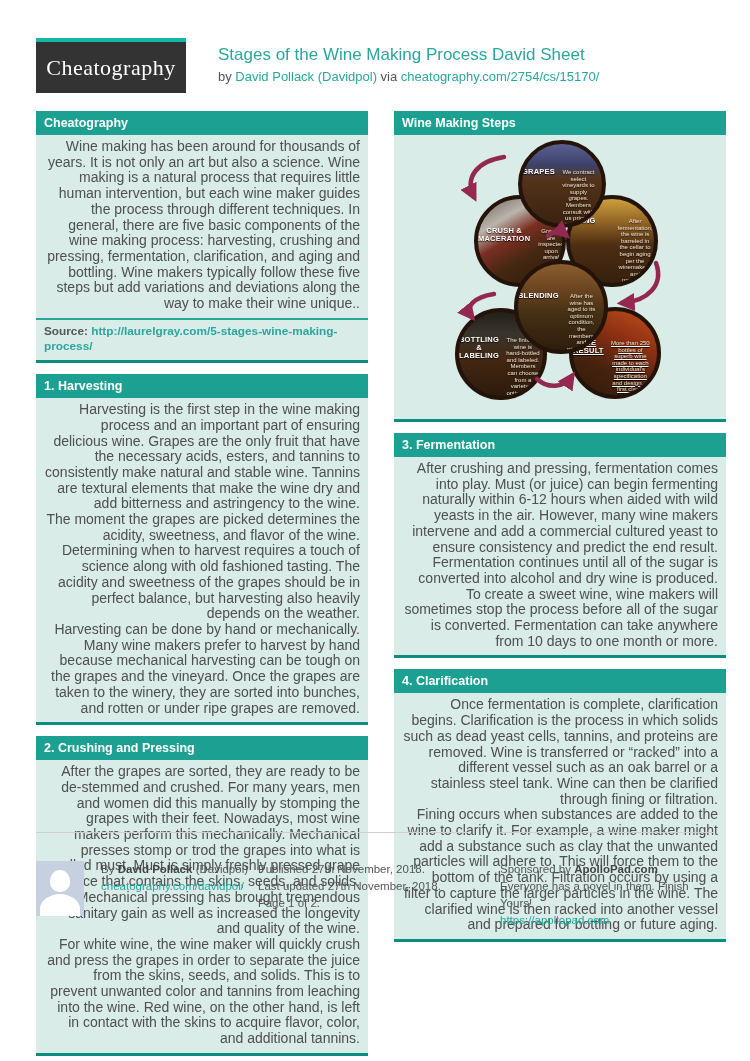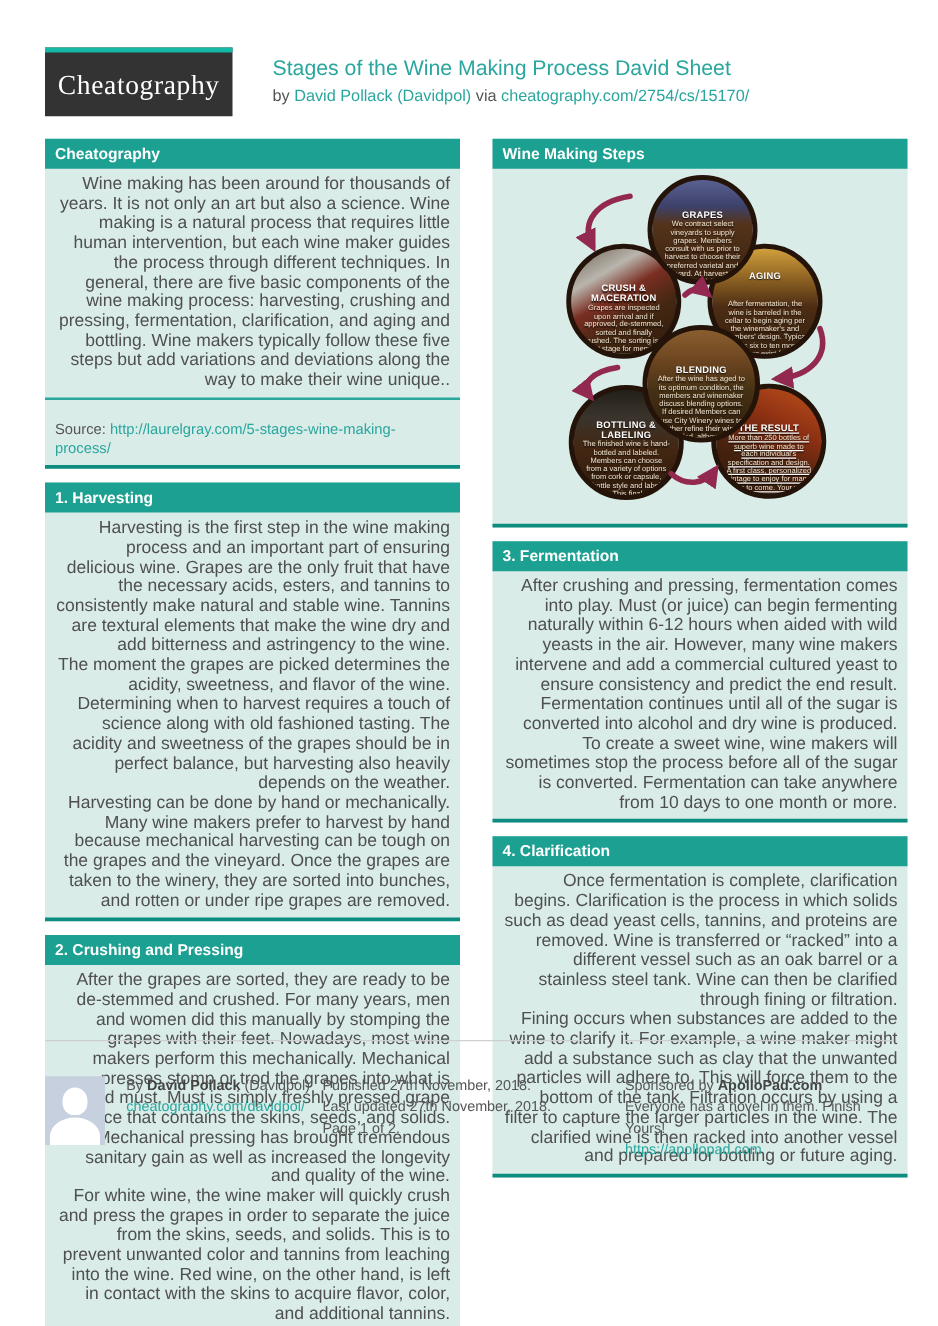--- a/index.html
+++ b/index.html
@@ -20,28 +20,28 @@
   
   .col { position:absolute; top:111px; width:332px; }
   .col-left  { left:36px; }
   .col-right { left:382px;margin-left:12px; }
 
   .card { background:#d9ece8; border-bottom:3px solid #0d8c80; margin-bottom:11px; }
   .card-header { background:#1ca091; color:#fff; font-weight:bold; font-size:12.5px;
                  padding:5px 8px; line-height:14px; }
   .card-body { padding:4px 8px 6px 8px; }
   .card-body p { font-size:14px; line-height:15.7px; color:#4f4f4f;text-align:right; }
-  .source-row { border-top:2px solid #2aa79b; padding:16px 8px 5px 8px;
-                font-size:11.8px; line-height:15.7px; color:#555; }
+  .source-row { border-top:2px solid #2aa79b; padding:4px 8px 5px 8px;
+                font-size:11.8px; line-height:15.7px; color:#555;font-weight:bold; }
 
   
   .steps-image { position:relative; width:316px; height:274px; margin:0 auto; overflow:hidden; }
   .step-circle { position:absolute; border-radius:50%; border:4px solid #241308;
                  color:#fff; text-align:center; overflow:hidden;
-                 display:flex; flex-direction:column; justify-content:flex-start; }
+                 display:flex; flex-direction:row; justify-content:flex-start; }
   .step-title { font-weight:bold; font-size:7.5px; letter-spacing:0.2px; line-height:8px;
                 text-shadow:0 1px 1px rgba(0,0,0,0.8); }
   .step-text  { font-size:6px; line-height:6.6px; padding:1px 7px; color:#f3e6d2;
                 text-shadow:0 1px 1px rgba(0,0,0,0.7); }
   .ph-grapes   { background:linear-gradient(180deg,#5a6090 0%,#3d426b 26%,#54331a 44%,#3a2210 100%); }
   .ph-crush    { background:linear-gradient(150deg,#6e6052 0%,#b9b5ad 26%,#7a2e22 44%,#432712 66%,#2f1a0c 100%); }
   .ph-aging    { background:linear-gradient(180deg,#cf9f3c 0%,#8a5f22 30%,#4d2d14 55%,#35200e 100%);gap:15px; }
   .ph-blending { background:linear-gradient(180deg,#8a5e2e 0%,#6b4420 30%,#433014 58%,#301c0c 100%); }
   .ph-bottling { background:linear-gradient(180deg,#232019 0%,#3a342c 26%,#432712 56%,#2d1a0c 100%); }
   .ph-result   { background:linear-gradient(205deg,#c0501d 0%,#8a2f12 36%,#47220f 66%,#301a0a 100%);text-decoration:underline; }
@@ -113,21 +113,21 @@
 
 </div>
 
 <div class="col col-right">
 
   <div class="card">
     <div class="card-header">Wine Making Steps</div>
     <div class="card-body">
       <div class="steps-image">
 
-        <div class="step-circle ph-crush pad-t28" style="left:51px; top:56px; width:92px; height:92px;">
+        <div class="step-circle ph-crush pad-t28" style="left:72px; top:56px; width:92px; height:92px;">
           <div class="step-title">CRUSH &amp; MACERATION</div>
           <div class="step-text">Grapes are inspected upon arrival and if approved, de-stemmed, sorted and finally crushed. The sorting is a great stage for members to participate hands-on in the crush.</div>
         </div>
 
         <div class="step-circle ph-aging pad-t18" style="left:164px; top:56px; width:92px; height:92px;">
           <div class="step-title">AGING</div>
           <div class="step-text">After fermentation, the wine is barreled in the cellar to begin aging per the winemaker's and members' design. Typical aging is six to ten months, but options exist for aging up to 24 months. Members are encouraged to visit often to track the development of their wine</div>
         </div>
 
         <div class="step-circle ph-bottling pad-t24" style="left:53px; top:169px; width:92px; height:92px;">

